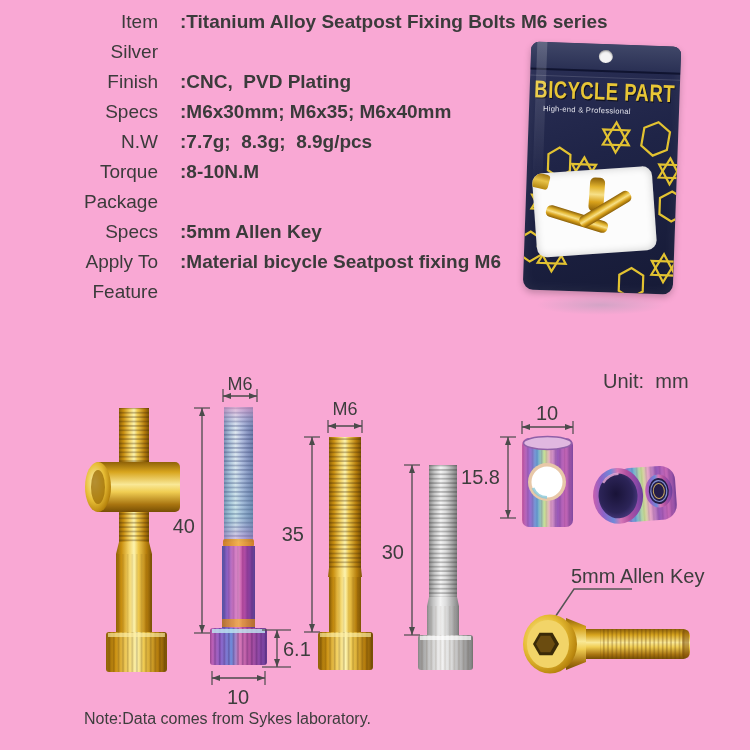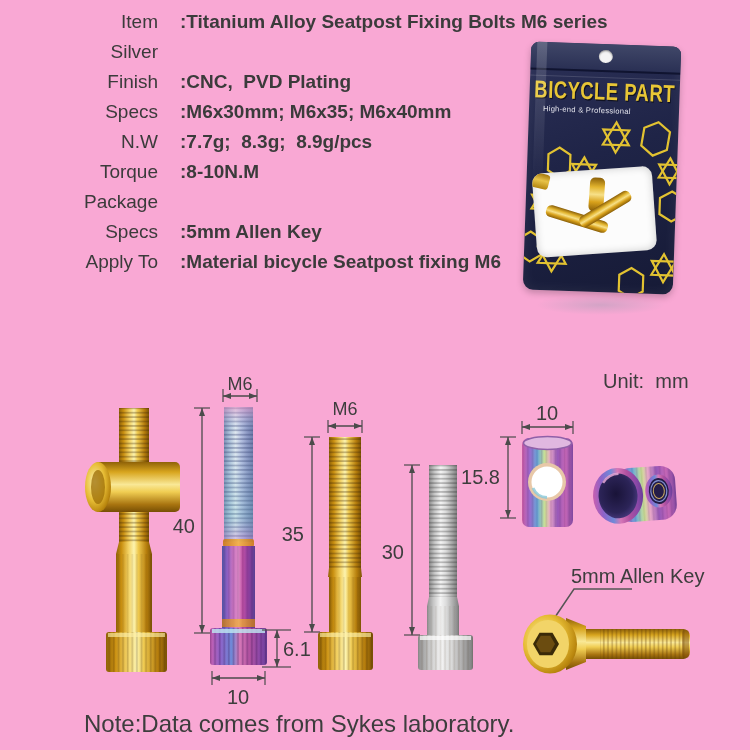--- a/index.html
+++ b/index.html
@@ -42,21 +42,21 @@
   .bag-shadow{position:absolute;left:536px;top:295px;width:130px;height:20px;border-radius:50%;
        background:radial-gradient(ellipse at center,rgba(150,156,175,.38),rgba(255,255,255,0) 70%);}
 
   
   .diagram{position:absolute;left:0;top:330px;}
   .dim-line{stroke:#4b4b4b;stroke-width:1.3;}
   .dim-tick{stroke:#4b4b4b;stroke-width:1.2;}
   .dim-text{fill:#3d3d3d;font-size:20px;font-family:"Liberation Sans",sans-serif;white-space:pre;}
   .m6-text{fill:#3d3d3d;font-size:18px;font-family:"Liberation Sans",sans-serif;}
 
-  .note{position:absolute;left:84px;top:710px;font-size:24px;color:#3d3d3d;}
+  .note{position:absolute;left:84px;top:710px;font-size:16px;color:#3d3d3d;}
 </style>
 </head>
 <body>
 
 <div class="page">
 
   <div class="spec-list">
     <div class="spec-row">
         <span class="spec-label">Item</span>
         <span class="spec-value">:Titanium Alloy Seatpost Fixing Bolts M6 series</span>
@@ -85,20 +85,21 @@
       </div>
     <div class="spec-row">
         <span class="spec-label">Specs</span>
         <span class="spec-value">:5mm Allen Key</span>
       </div>
     <div class="spec-row">
         <span class="spec-label">Apply To</span>
         <span class="spec-value">:Material bicycle Seatpost fixing M6</span>
       </div>
     <div class="spec-row">
+        <span class="spec-label">Feature</span>
       </div>
   </div>
 
   <div class="bag">
     <div class="bag-seal"></div>
     <div class="bag-hole"></div>
     <div class="bag-crease"></div>
     <div class="bag-brand">BICYCLE PART</div>
     <div class="bag-tagline">High-end &amp; Professional</div>
     <svg class="bag-decor" width="150" height="248" viewBox="0 0 150 248">

